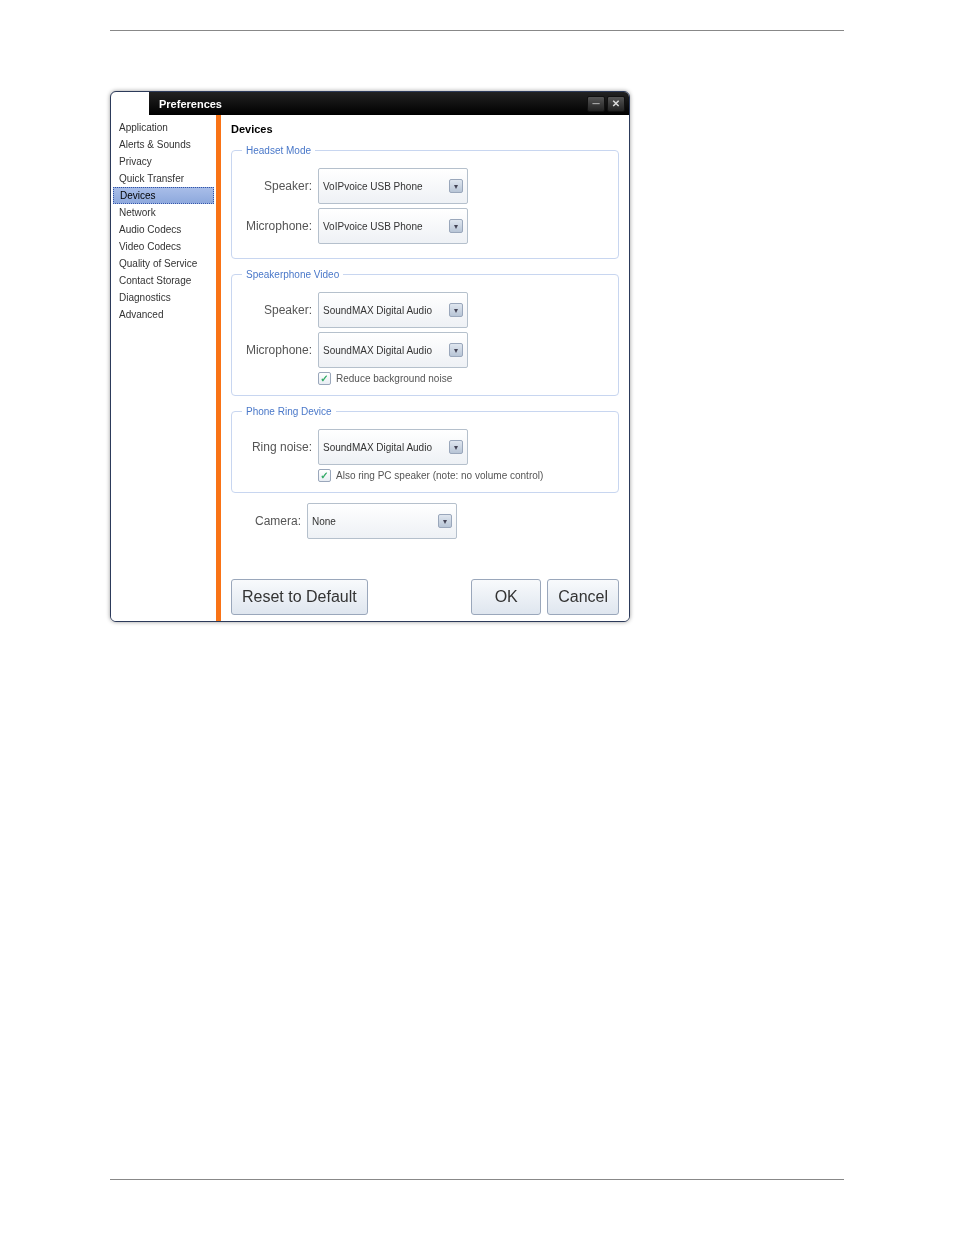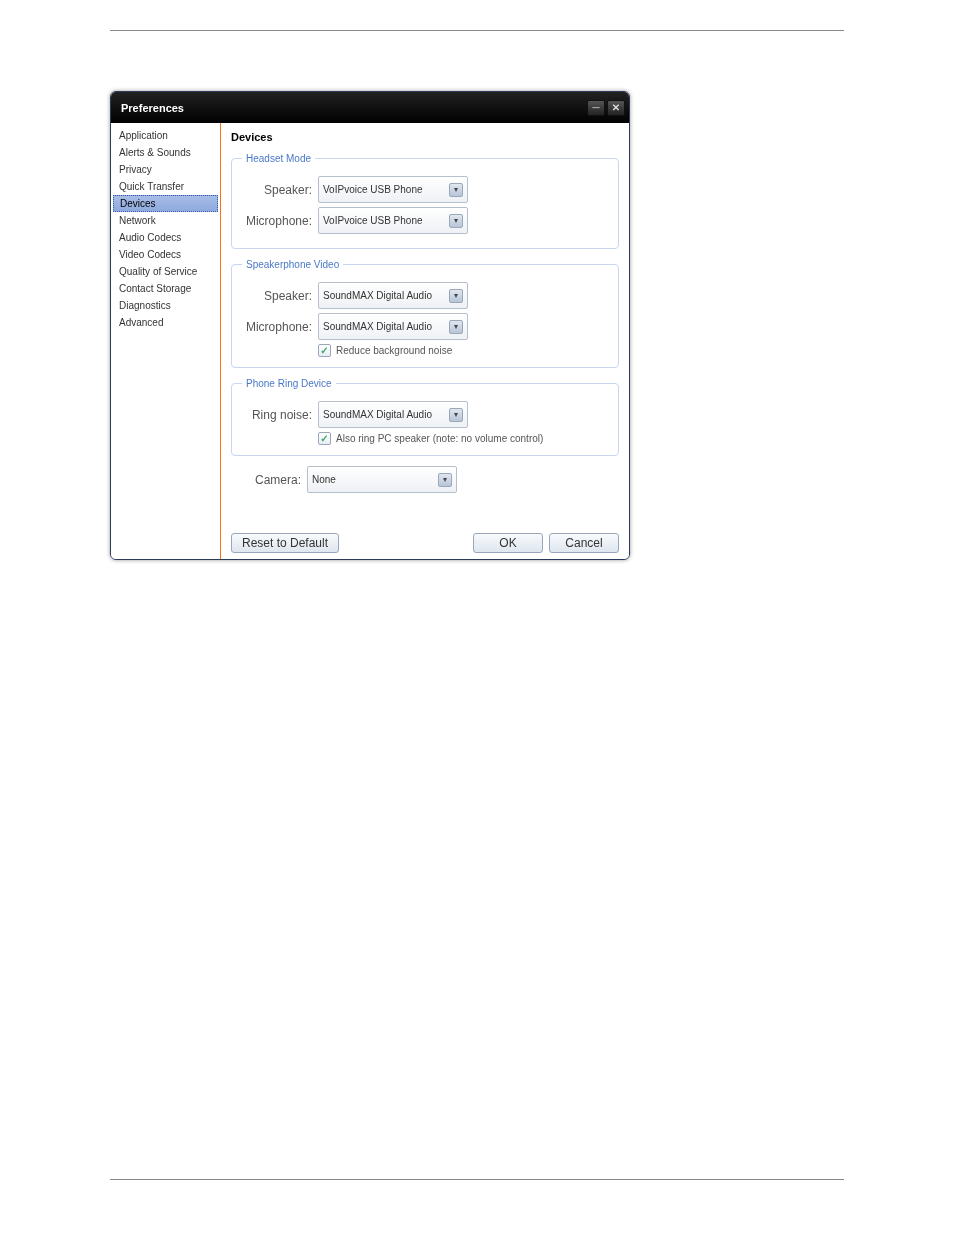--- a/index.html
+++ b/index.html
@@ -20,45 +20,46 @@
 
   .window {
     width: 520px;
     border: 1px solid #2c3a5a;
     border-radius: 6px;
     overflow: hidden;
     box-shadow: 0 0 4px rgba(0,0,0,0.4);
     background: #fff;
   }
   .titlebar {
-    height: 31px;
+    height: 23px;
     background: linear-gradient(#222, #000);
     color: #fff;
     display: flex;
     align-items: center;
     padding: 0 4px 0 10px;
     font-weight: bold;
     font-size: 11px;
+    margin-left: 38px;
   }
   .titlebar .title { flex: 1; }
   .titlebar .win-btn {
     width: 18px; height: 16px;
     background: linear-gradient(#555,#222);
     border: 1px solid #111;
     margin-left: 2px;
     color: #ddd;
     display:flex; align-items:center; justify-content:center;
     font-size: 10px;
     border-radius: 2px;
   }
   .win-body { display:flex; }
   .sidebar {
     width: 110px;
     background: #fff;
-    border-right: 1px solid #f97316;
+    border-right: 5px solid #f97316;
     padding: 4px 0;
   }
   .sidebar .item {
     padding: 3px 8px;
     font-size: 10px;
     color: #333;
     cursor: pointer;
   }
   .sidebar .item.selected {
     background: linear-gradient(#a8bde8,#8ea9dd);
@@ -94,21 +95,21 @@
   }
   .row .label {
     width: 70px;
     text-align: right;
     font-size: 12px;
     color: #555;
     margin-right: 6px;
   }
   .dropdown {
     flex: 0 0 150px;
-    height: 27px;
+    height: 36px;
     border: 1px solid #b5c0cc;
     border-radius: 2px;
     background: linear-gradient(#fff,#eef1f5);
     display:flex;
     align-items:center;
     padding: 0 4px;
     font-size: 10px;
     color:#333;
     position: relative;
   }
@@ -163,25 +164,25 @@
   }
   .camera-row { margin: 6px 0 34px 0; }
   .footer {
     display:flex;
     gap:6px;
     padding-top:6px;
   }
   .footer .spacer { flex:1; }
   .btn {
     min-width:70px;
-    height:20px;
+    height:36px;
     border:1px solid #9aa7bb;
     border-radius:3px;
     background:linear-gradient(#f8fafc,#dfe6ef);
-    font-size:12px;
+    font-size:16px;
     color:#333;
     display:flex; align-items:center; justify-content:center;
     padding: 0 10px;
     cursor:pointer;
   }
 </style>
 </head>
 <body>
 
 <div class="page">

